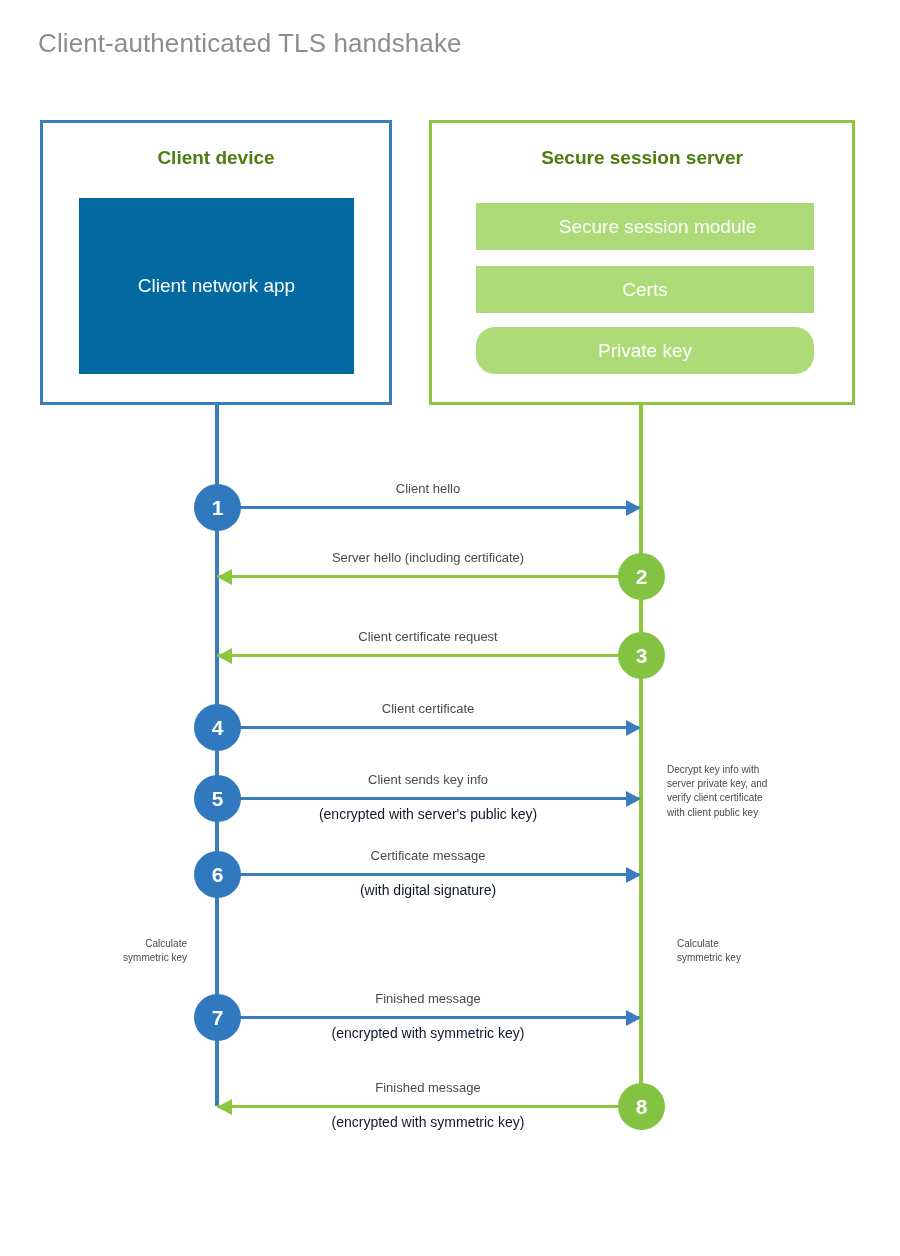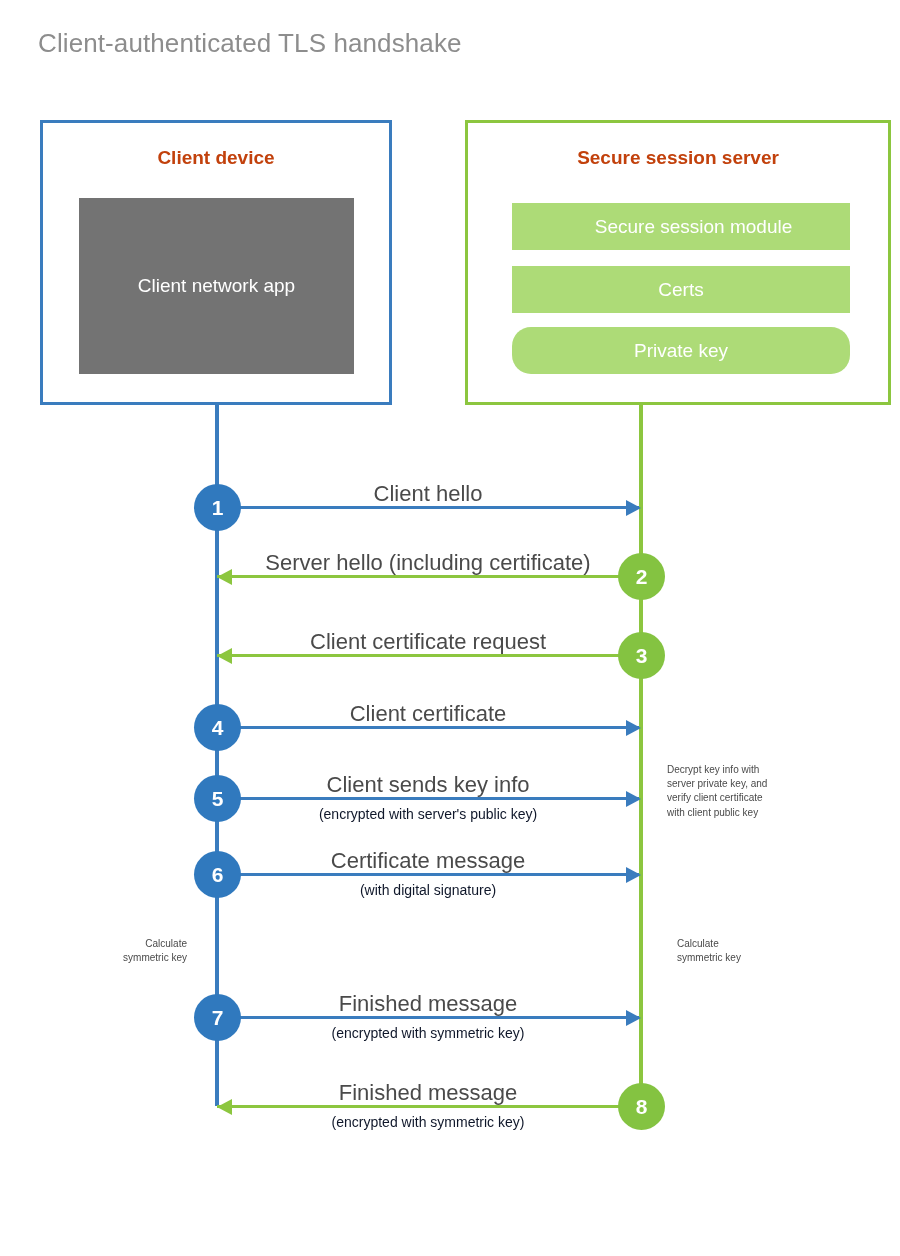--- a/index.html
+++ b/index.html
@@ -44,41 +44,40 @@
     width: 352px;
     height: 285px;
     border: 3px solid #3a7cbe;
   }
   #server-box {
     left: 429px;
     top: 120px;
     width: 426px;
     height: 285px;
     border: 3px solid #8cc63f;
-    margin-left: 36px;
   }
   .actor-title {
     position: absolute;
     left: 0;
     right: 0;
     top: 24px;
     text-align: center;
     font-size: 19px;
     font-weight: bold;
-    color: #c2410c;
+    color: #4d7c0f;
   }
 
   
   #client-app {
     position: absolute;
     left: 36px;
     top: 75px;
     width: 275px;
     height: 176px;
-    background: #737373;
+    background: #0369a1;
     display: flex;
     align-items: center;
     justify-content: center;
     text-align: center;
     color: #ffffff;
     font-size: 19px;
     line-height: 1.35;
     box-sizing: border-box;
     padding: 0 10px;
   }
@@ -172,21 +171,21 @@
   .msg.to-client .step-circle {
     left: 618px;
     background: #84c341;
   }
 
   .msg-label {
     position: absolute;
     left: 217px;
     width: 422px;
     text-align: center;
-    font-size: 22px;
+    font-size: 13px;
     color: #4a4a4a;
     top: -26px;
     white-space: nowrap;
   }
   .msg-sub {
     position: absolute;
     left: 217px;
     width: 422px;
     text-align: center;
     font-size: 14px;

